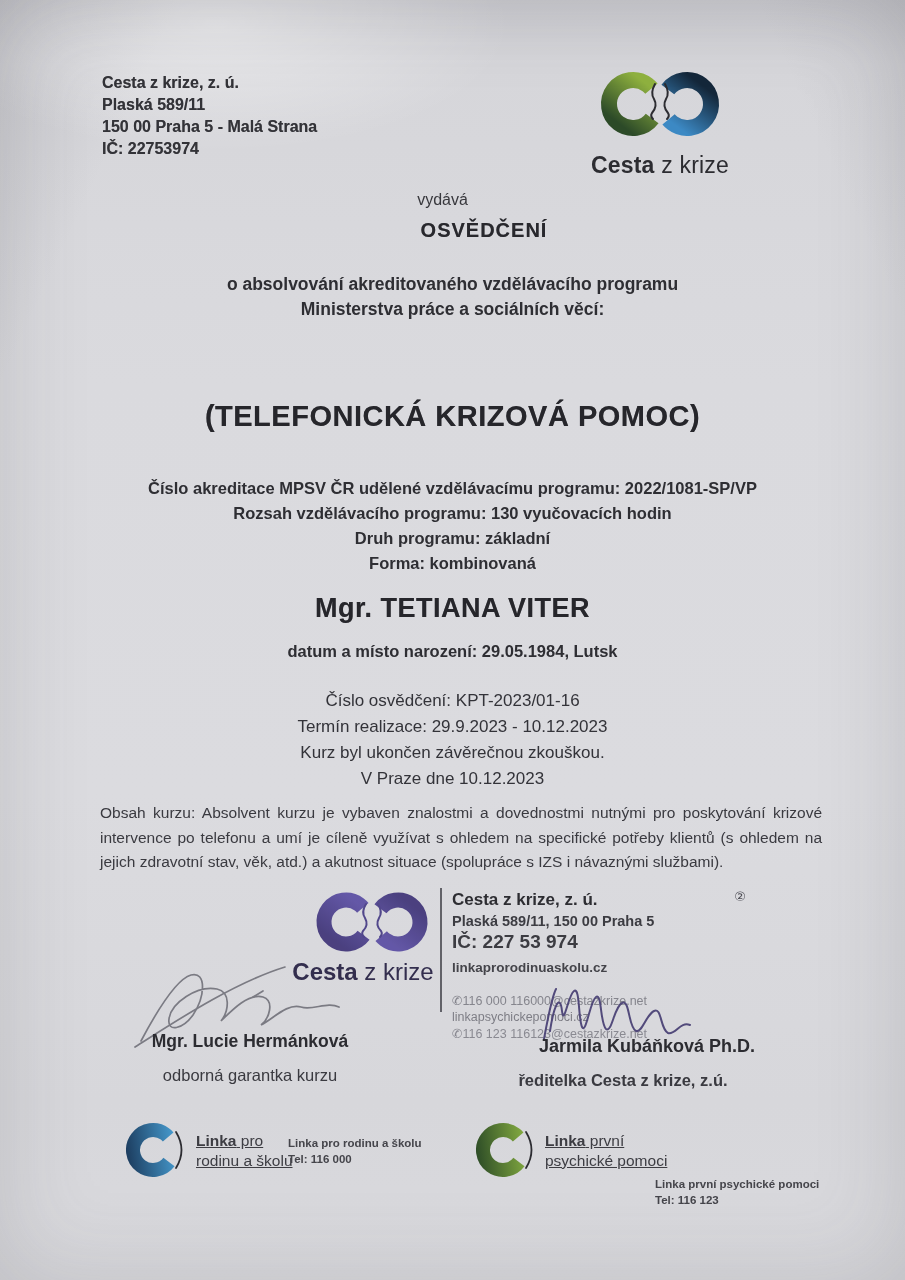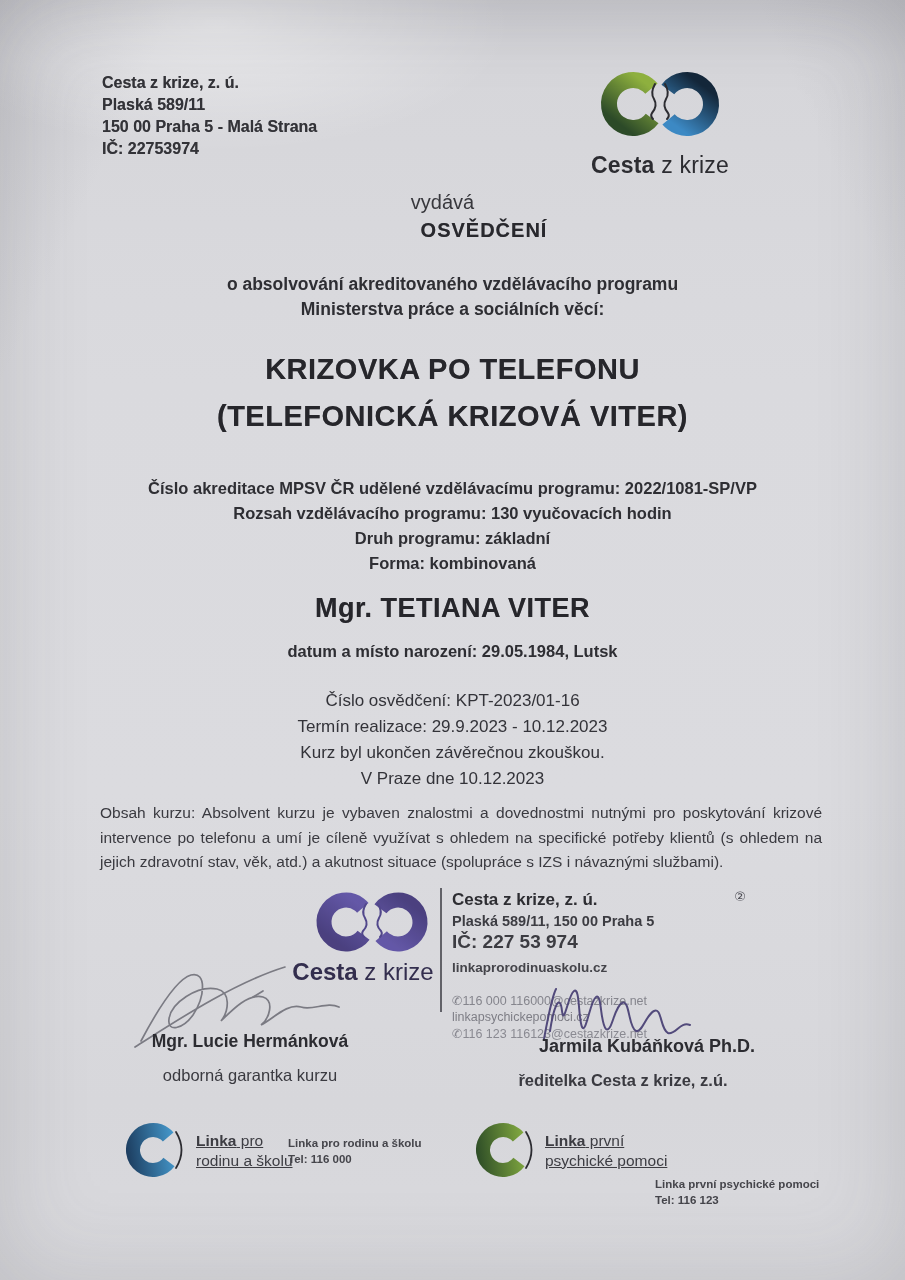--- a/index.html
+++ b/index.html
@@ -24,21 +24,21 @@
   .abs{position:absolute;}
   .ctr{text-align:center;}
   .b{font-weight:bold;}
   .soft{text-shadow:0 0 .6px rgba(47,47,52,.55);}
 
   .addr{left:102px;top:72px;font-size:16px;line-height:22px;font-weight:bold;color:#333338;}
 
   .toplogo{left:575px;top:66px;width:170px;}
   .toplogo .ltxt{margin-top:2px;text-align:center;font-size:23px;color:#2c2c31;letter-spacing:.2px;}
 
-  .vydava{left:0;width:885px;top:191px;font-size:20px;color:#38383d;text-align:center;}
+  .vydava{left:0;width:885px;top:191px;font-size:16px;color:#38383d;text-align:center;}
   .bigtitle{left:0;width:880px;top:219px;font-size:20px;font-weight:bold;letter-spacing:1px;color:#28282d;padding-left:44px;}
   .sub{left:0;width:905px;font-size:17.5px;font-weight:bold;color:#2e2e33;}
   .sub1{top:274px;} .sub2{top:299px;}
 
   .course{left:0;width:905px;font-size:29px;font-weight:bold;color:#26262b;letter-spacing:.5px;}
   .course1{top:353px;} .course2{top:400px;}
 
   .accblock{left:0;width:905px;top:476px;font-size:16.5px;font-weight:bold;line-height:25px;color:#2e2e33;}
 
   .gradname{left:0;width:905px;top:593px;font-size:27px;font-weight:bold;letter-spacing:.5px;color:#26262b;}
@@ -108,22 +108,21 @@
       <path d="M90,18 q5,9 1,15 q-4,7 2,14 q2,3 -1,6" fill="none" stroke="#2c2c31" stroke-width="2" stroke-linecap="round"></path>
     </svg>
     <div class="ltxt"><span class="b">Cesta</span><span> z krize</span></div>
   </div>
 
   <div class="abs ctr vydava">vydává</div>
   <div class="abs ctr bigtitle soft">OSVĚDČENÍ</div>
   <div class="abs ctr sub sub1">o absolvování akreditovaného vzdělávacího programu</div>
   <div class="abs ctr sub sub2">Ministerstva práce a sociálních věcí:</div>
 
-  <div class="abs ctr course course1 soft">KRIZOVKA PO TELEFONU</div>
-  <div class="abs ctr course course2 soft">(TELEFONICKÁ KRIZOVÁ VITER)</div>
+  <div class="abs ctr course course2 soft">(TELEFONICKÁ KRIZOVÁ POMOC)</div>
 
   <div class="abs ctr accblock">
     <div>Číslo akreditace MPSV ČR udělené vzdělávacímu programu:  2022/1081-SP/VP</div>
     <div>Rozsah vzdělávacího programu: 130 vyučovacích hodin</div>
     <div>Druh programu: základní</div>
     <div>Forma: kombinovaná</div>
   </div>
 
   <div class="abs ctr gradname soft">Mgr. TETIANA VITER</div>
   <div class="abs ctr gradbirth">datum a místo narození: 29.05.1984, Lutsk</div>

